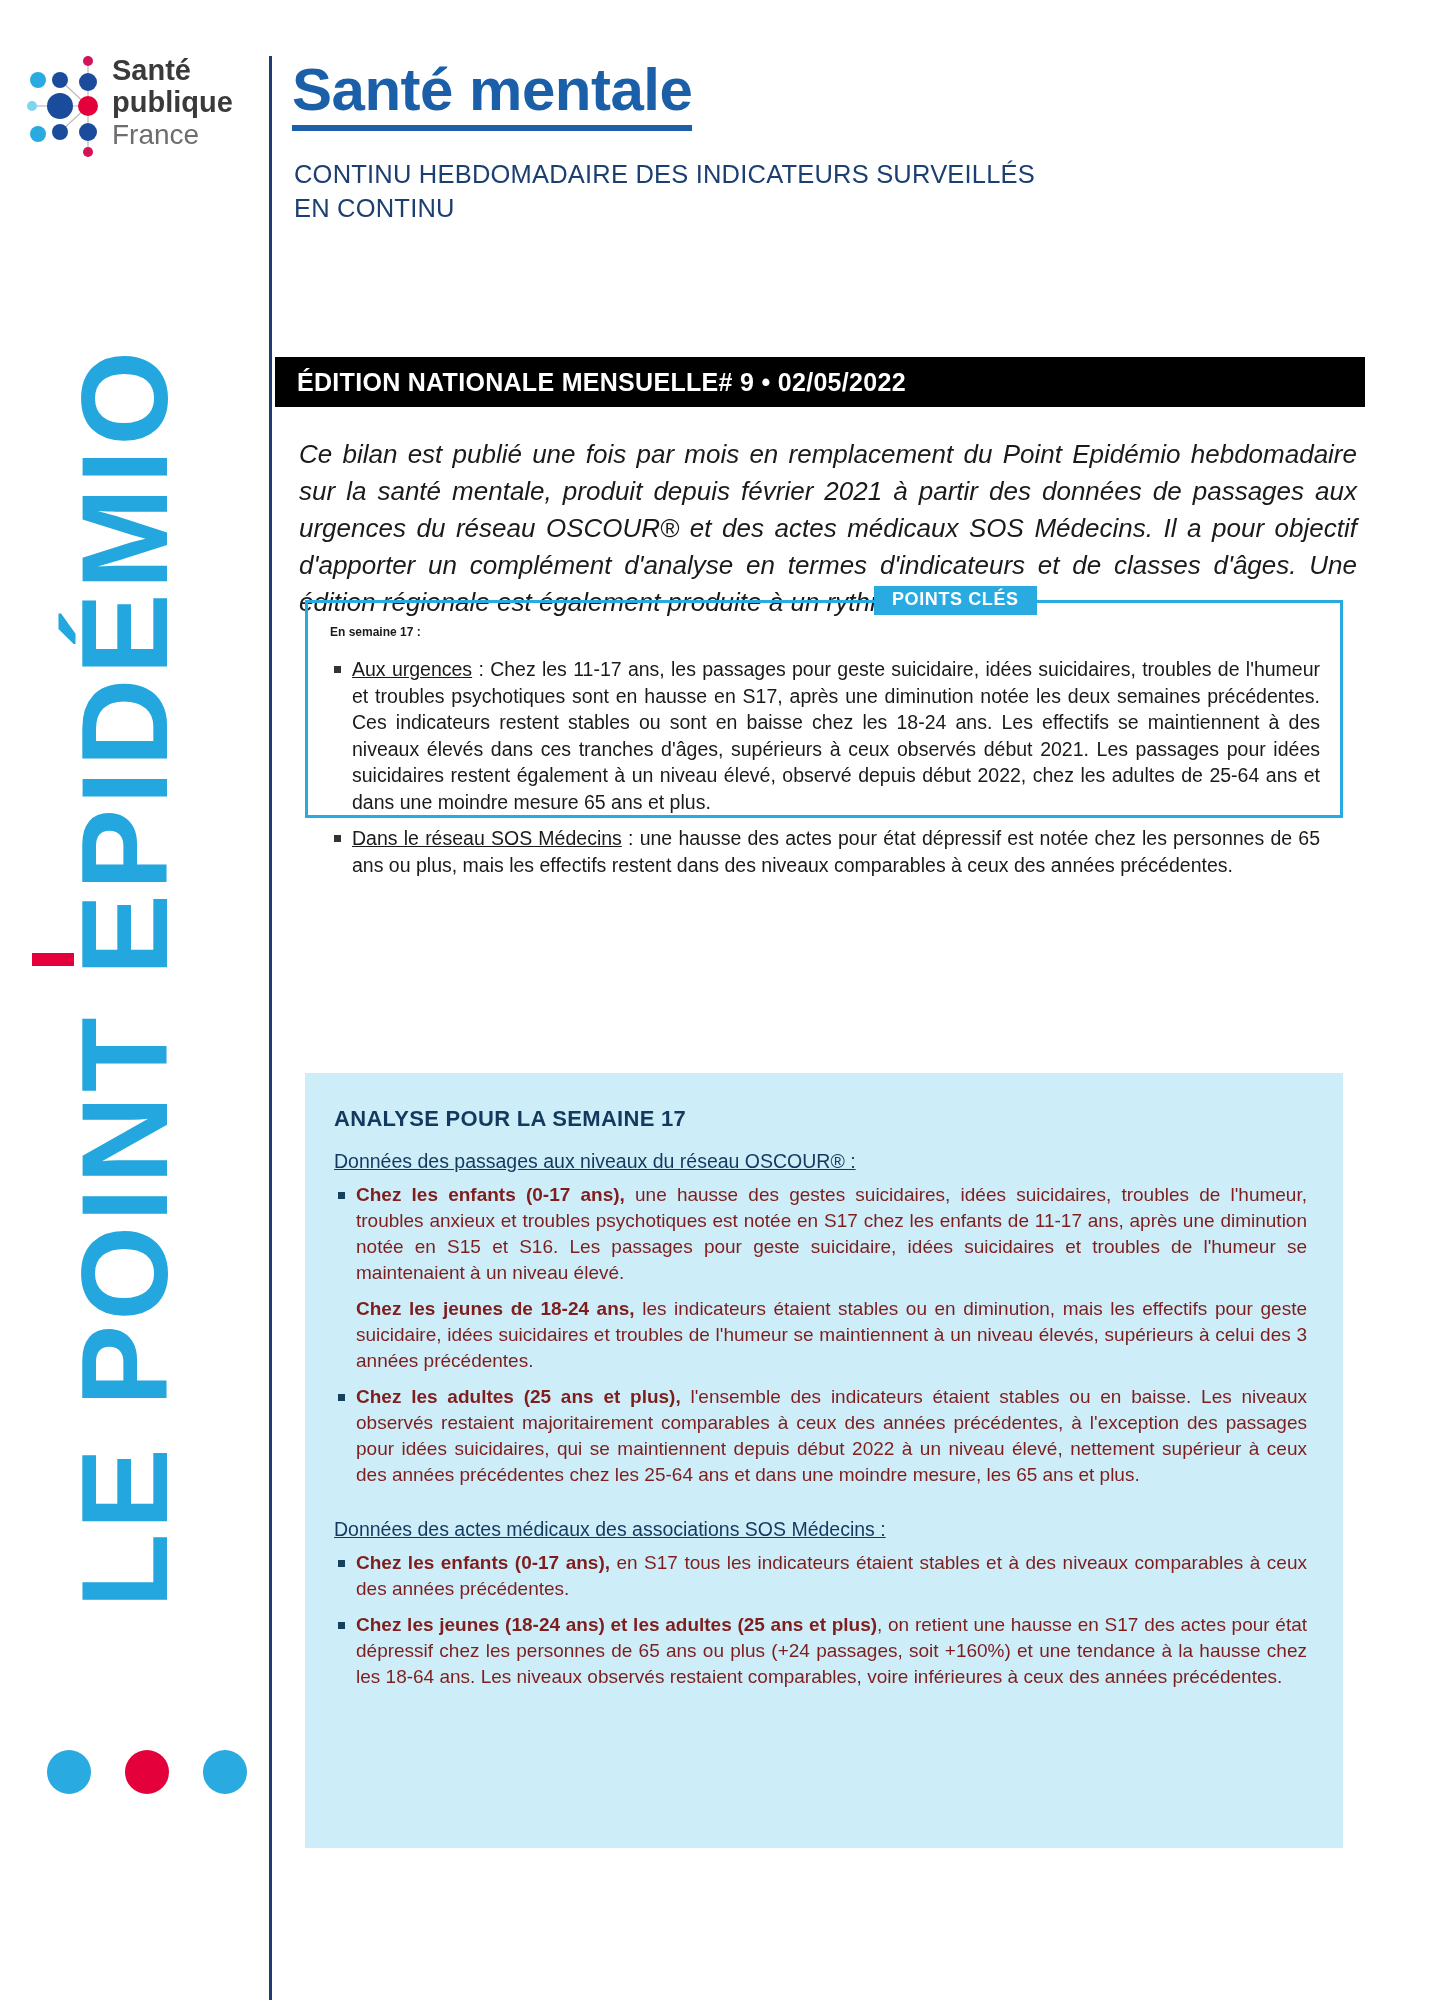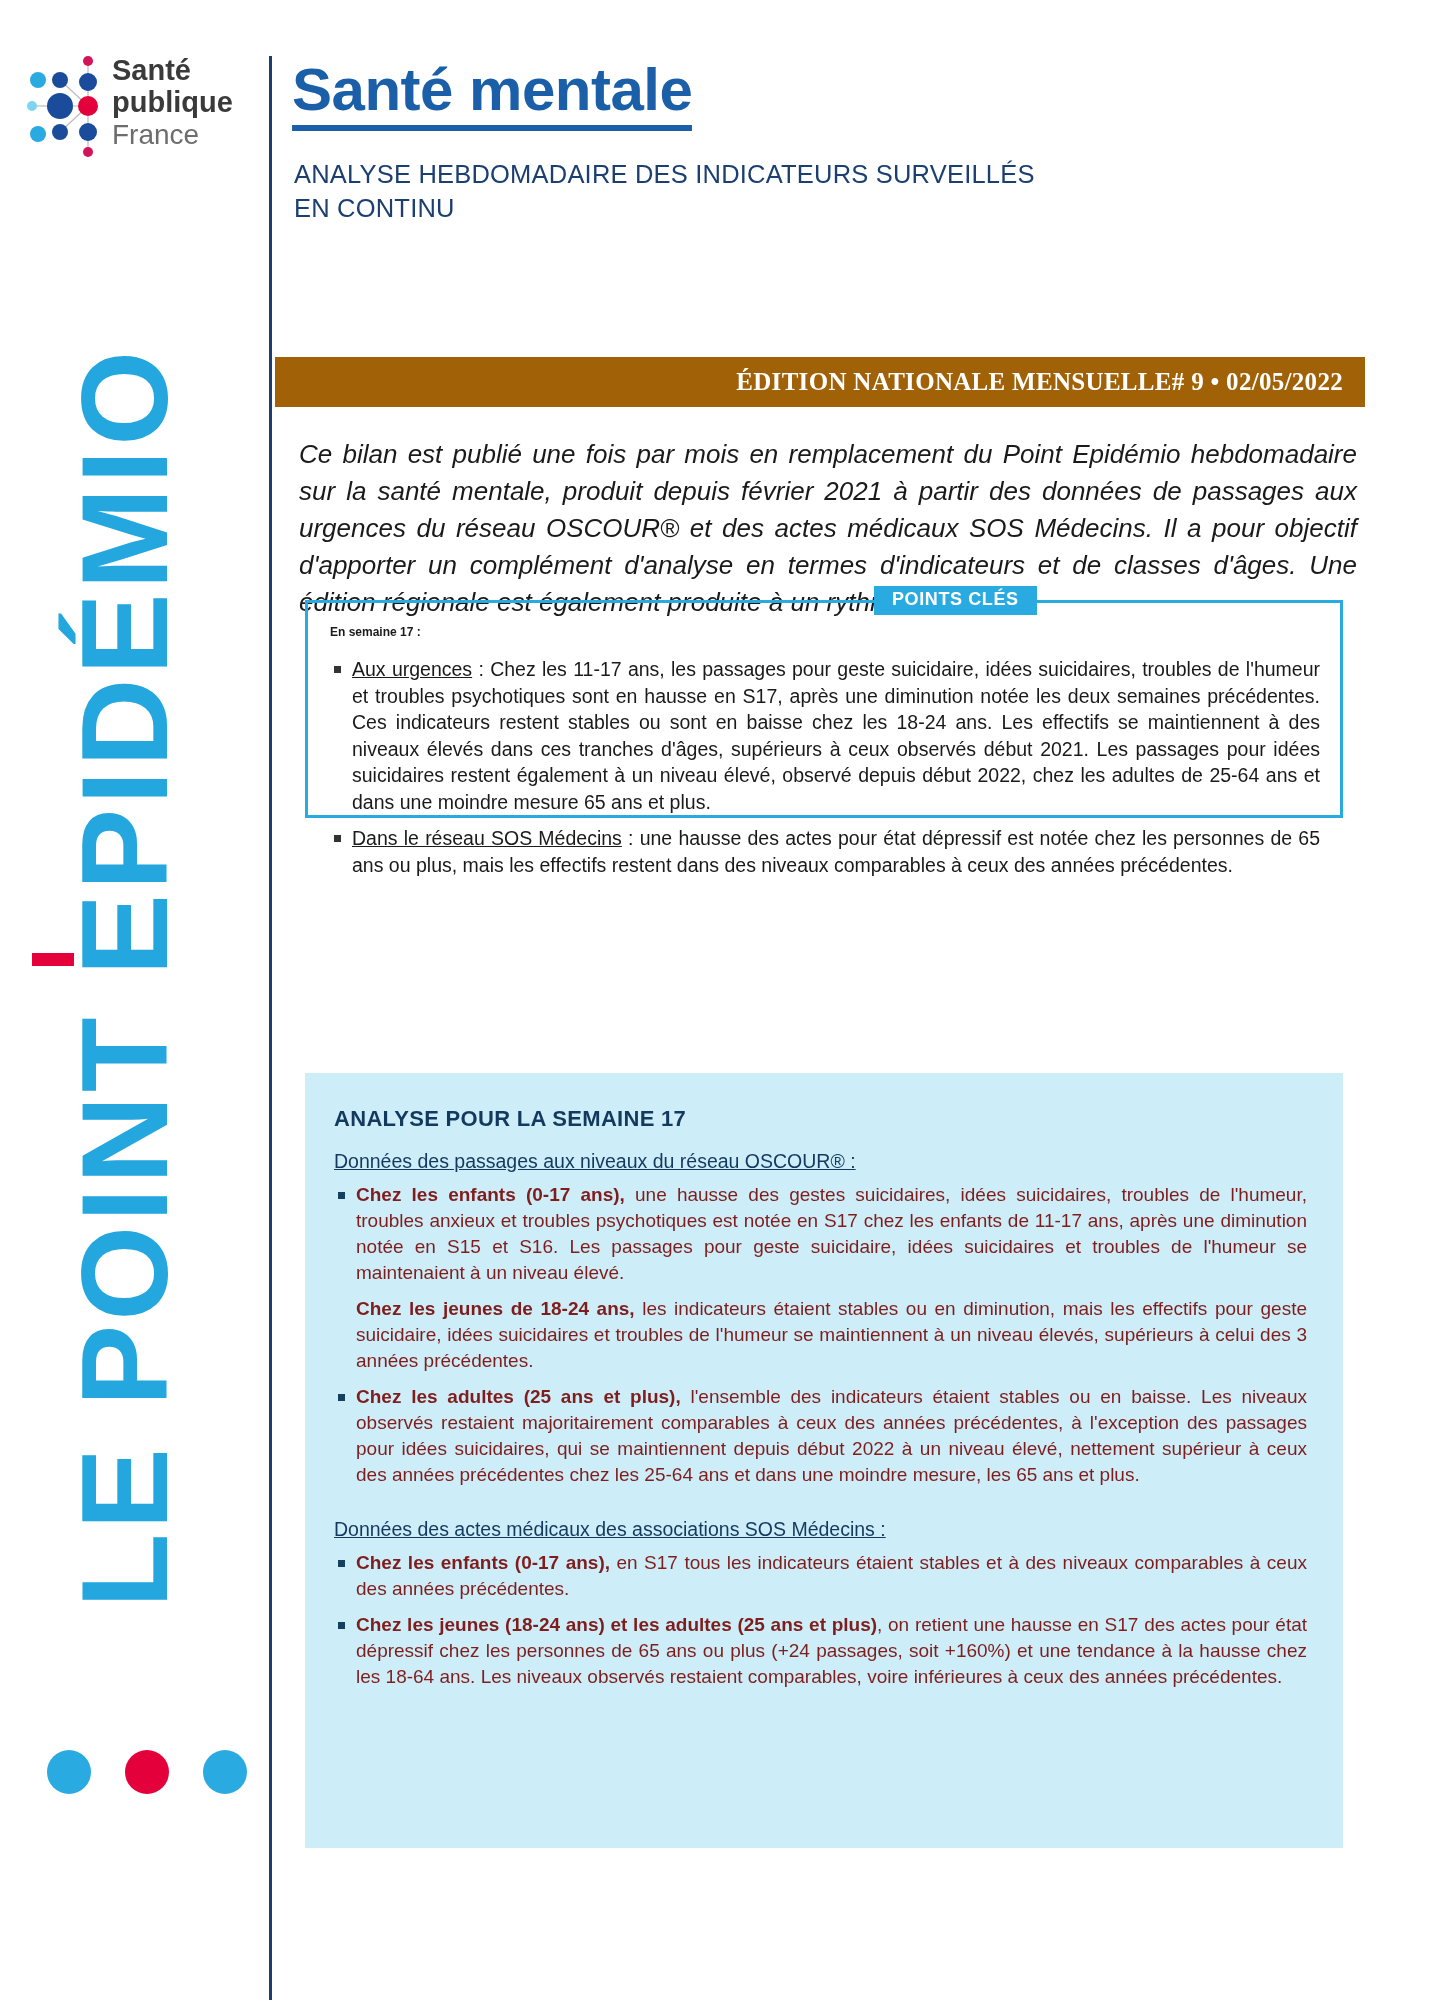--- a/index.html
+++ b/index.html
@@ -125,27 +125,26 @@
   }
   #doc-subtitle b { font-weight: normal; }
 
   
   #edition-banner {
     position: absolute;
     left: -17px;
     top: 357px;
     width: 1090px;
     height: 50px;
-    background: #a16207;
+    background: #000000;
     display: flex;
     align-items: center;
-    justify-content: flex-end;
+    justify-content: flex-start;
     box-sizing: border-box;
     padding: 0 22px 0 22px;
-    font-family: Liberation Serif, serif;
   }
   #edition-banner .ed-left,
   #edition-banner .ed-right {
     color: #ffffff;
     font-size: 25px;
     font-weight: bold;
     letter-spacing: 0.3px;
   }
 
   #intro-text {
@@ -300,21 +299,21 @@
     <span class="dot dot-3"></span>
   </div>
 </div>
 
 <div id="divider"></div>
 
 <div id="main">
 
   <div id="doc-title">Santé mentale</div>
 
-  <div id="doc-subtitle"><span>ANALYSE </span><b>HEBDOMADAIRE</b><span> DES INDICATEURS SURVEILLÉS EN CONTINU</span></div>
+  <div id="doc-subtitle"><span>CONTINU </span><b>HEBDOMADAIRE</b><span> DES INDICATEURS SURVEILLÉS EN CONTINU</span></div>
 
   <div id="edition-banner">
     <span class="ed-left">ÉDITION NATIONALE MENSUELLE</span>
     <span class="ed-right"># 9 • 02/05/2022</span>
   </div>
 
   <div id="intro-text">Ce bilan est publié une fois par mois en remplacement du Point Epidémio hebdomadaire sur la santé mentale, produit depuis février 2021 à partir des données de passages aux urgences du réseau OSCOUR® et des actes médicaux SOS Médecins. Il a pour objectif d'apporter un complément d'analyse en termes d'indicateurs et de classes d'âges. Une édition régionale est également produite à un rythme bimestriel.</div>
 
   <div id="points-cles-box"></div>
   <div id="points-cles-label">POINTS CLÉS</div>

